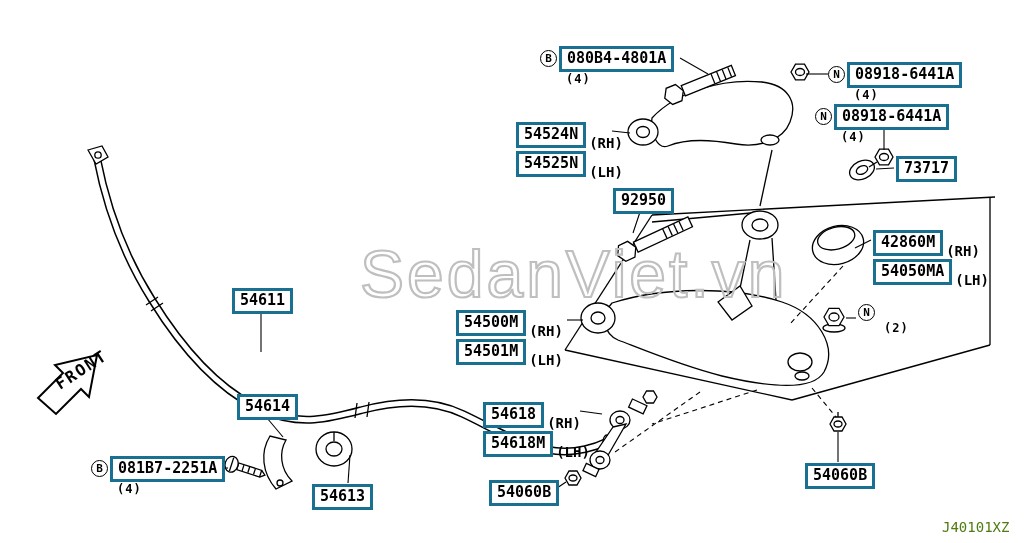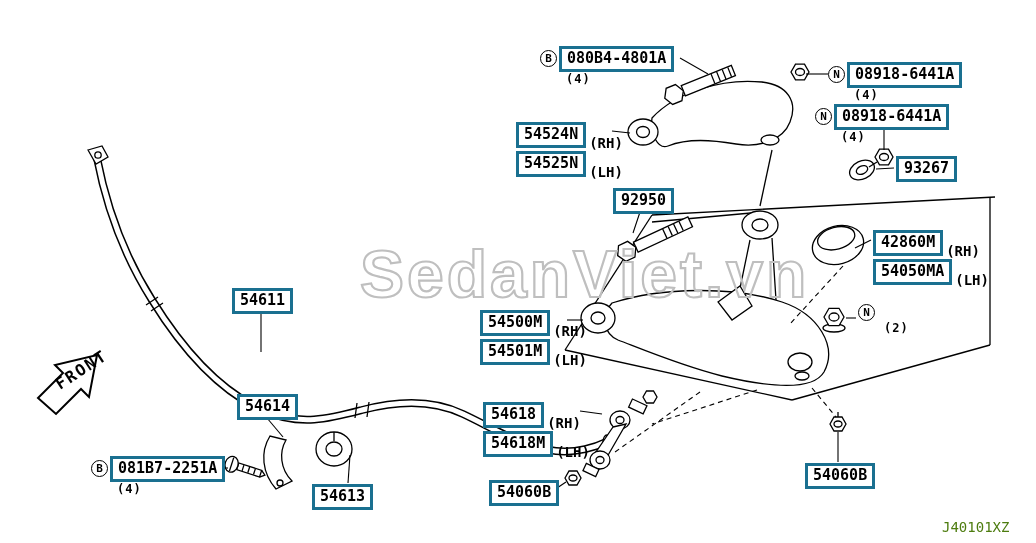--- a/index.html
+++ b/index.html
@@ -22,21 +22,21 @@
   .circ {
     width:17px; height:17px; border:1.5px solid #000; border-radius:50%;
     display:inline-flex; align-items:center; justify-content:center;
     font:bold 11px "DejaVu Sans Mono", monospace; background:#fff;
     margin-right:2px; flex:none;
   }
   .side { font:bold 14px "DejaVu Sans Mono", monospace; margin-left:3px; white-space:nowrap;margin-top:16px; }
   .qty  { font:bold 12px "DejaVu Sans Mono", monospace; margin-left:26px; letter-spacing:1px; }
   #watermark {
     position:absolute; left:360px; top:236px; z-index:2;
-    font-family:"Liberation Sans", sans-serif; font-weight:bold;
+    font-family:"Liberation Sans", sans-serif; font-weight:normal;
     font-size:66px; letter-spacing:3px; color:transparent;
     -webkit-text-stroke:2.2px #bfbfbf; pointer-events:none; white-space:nowrap;
   }
   #diagram-code {
     position:absolute; left:942px; top:519px; z-index:3;
     font:14px "DejaVu Sans Mono", monospace; color:#4d7c0f;
   }
 </style>
 </head>
 <body>
@@ -226,39 +226,39 @@
       <span class="pbox">54524N</span>
       <span class="side">(RH)</span>
     </div>
     <div class="row stack">
       <span class="pbox">54525N</span>
       <span class="side">(LH)</span>
     </div>
   </div>
 
   <div class="plabel" style="left:896px;top:156px">
-    <span class="pbox">93267</span>
+    <span class="pbox">73717</span>
   </div>
 
   <div class="plabel" style="left:613px;top:188px">
     <span class="pbox">92950</span>
   </div>
 
   <div class="plabel" style="left:873px;top:227px">
     <div class="row">
       <span class="pbox">42860M</span>
       <span class="side">(RH)</span>
     </div>
     <div class="row stack">
       <span class="pbox">54050MA</span>
       <span class="side">(LH)</span>
     </div>
   </div>
 
-  <div class="plabel" style="left:480px;top:307px">
+  <div class="plabel" style="left:456px;top:307px">
     <div class="row">
       <span class="pbox">54500M</span>
       <span class="side">(RH)</span>
     </div>
     <div class="row stack">
       <span class="pbox">54501M</span>
       <span class="side">(LH)</span>
     </div>
   </div>
 

